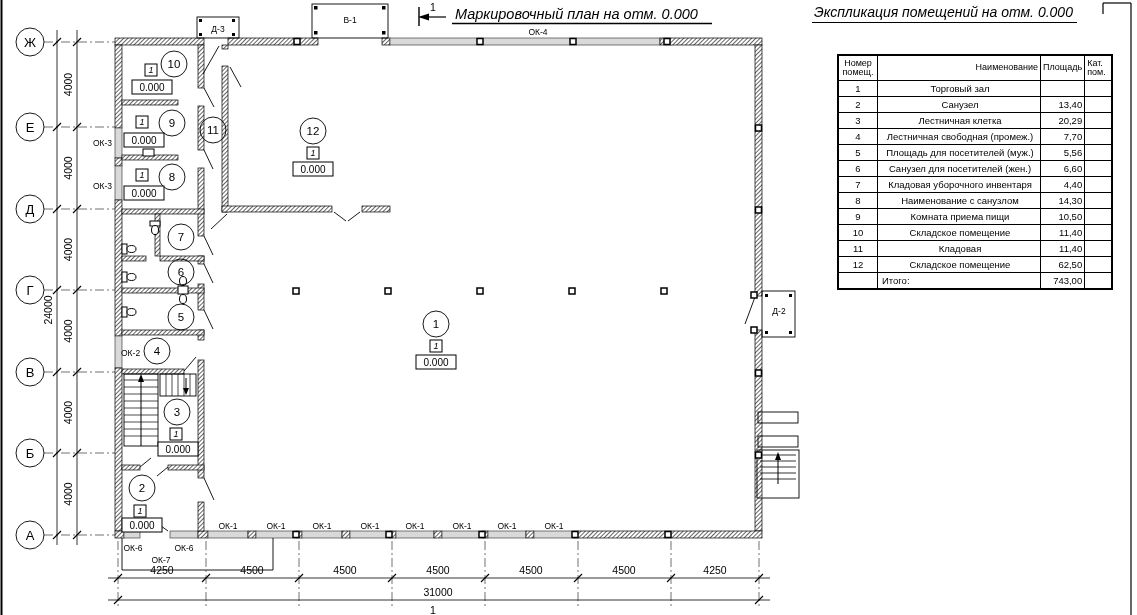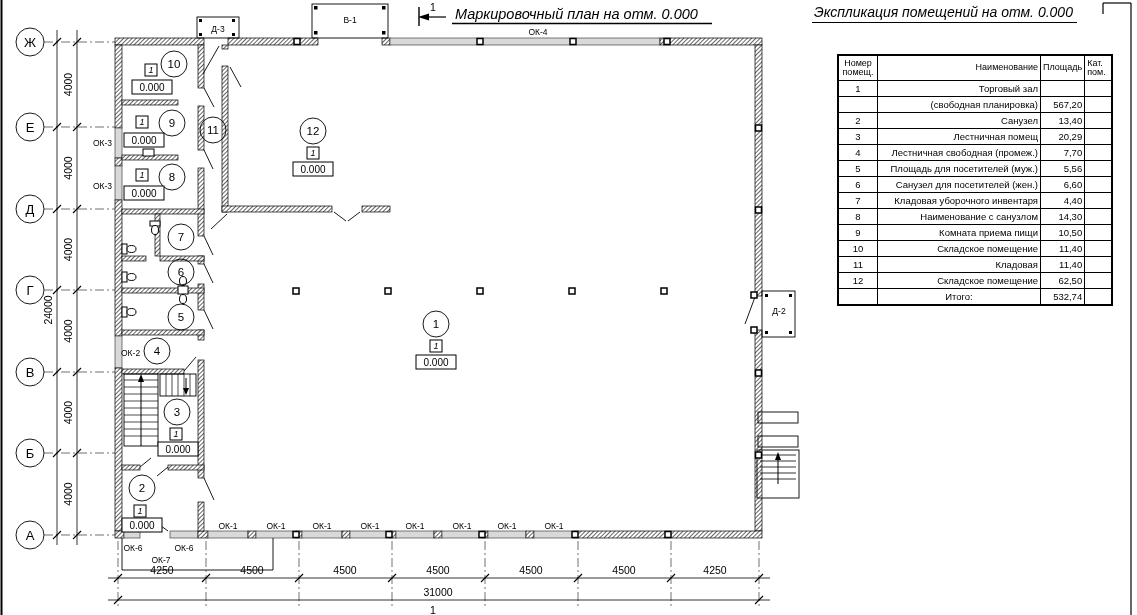--- a/index.html
+++ b/index.html
@@ -27,24 +27,24 @@
   .mbox{fill:#fff;stroke:#000;stroke-width:1;}
   
   #schedule{position:absolute;left:837px;top:54px;border-collapse:collapse;
             table-layout:fixed;}
   #schedule td,#schedule th{border:1px solid #000;font-weight:normal;
             font-size:9.5px;padding:0 2px;overflow:hidden;white-space:nowrap;}
   #schedule{border:2px solid #000;}
   #schedule th{height:24px;font-size:9px;line-height:1.05;white-space:normal;}
   #schedule td{height:15px;}
   .c-num{width:34px;text-align:center;}
-  .c-name{width:154px;text-align:right;padding-left:4px!important;}
+  .c-name{width:154px;text-align:center;padding-left:4px!important;}
   .c-area{width:38px;text-align:right;}
   .c-cat{width:22px;text-align:left;}
-  .tot{text-align:center;padding-right:4px!important;margin-top:33px;}
+  .tot{text-align:left;padding-right:4px!important;margin-top:33px;}
   #sched-title{position:absolute;left:812px;top:4px;font-size:14px;
       font-style:italic;border-bottom:1.5px solid #000;padding:0 4px 2px 2px;}
 </style>
 </head>
 <body>
 
 <svg id="plan-svg" width="1137" height="615" viewBox="0 0 1137 615">
   <defs>
     <pattern id="hatch" width="3" height="3" patternUnits="userSpaceOnUse" patternTransform="rotate(45)">
       <rect width="3" height="3" fill="#fff"></rect>
@@ -493,34 +493,28 @@
     <th class="c-area">Площадь</th>
     <th class="c-cat">Кат. пом.</th>
   </tr>
   <tr>
         <td class="c-num">1</td>
         <td class="c-name">Торговый зал</td>
         <td class="c-area"></td>
         <td class="c-cat"></td>
       </tr>
   <tr>
-        <td class="c-num"></td>
-        <td class="c-name">(свободная планировка)</td>
-        <td class="c-area">567,20</td>
-        <td class="c-cat"></td>
-      </tr>
-  <tr>
         <td class="c-num">2</td>
         <td class="c-name">Санузел</td>
         <td class="c-area">13,40</td>
         <td class="c-cat"></td>
       </tr>
   <tr>
         <td class="c-num">3</td>
-        <td class="c-name">Лестничная помещ</td>
+        <td class="c-name">Лестничная клетка</td>
         <td class="c-area">20,29</td>
         <td class="c-cat"></td>
       </tr>
   <tr>
         <td class="c-num">4</td>
         <td class="c-name">Лестничная свободная (промеж.)</td>
         <td class="c-area">7,70</td>
         <td class="c-cat"></td>
       </tr>
   <tr>
@@ -567,17 +561,17 @@
       </tr>
   <tr>
         <td class="c-num">12</td>
         <td class="c-name">Складское помещение</td>
         <td class="c-area">62,50</td>
         <td class="c-cat"></td>
       </tr>
   <tr>
     <td class="c-num"></td>
     <td class="c-name tot">Итого:</td>
-    <td class="c-area">532,74</td>
+    <td class="c-area">743,00</td>
     <td class="c-cat"></td>
   </tr>
 </tbody>
   </table>
 
 </body></html>

